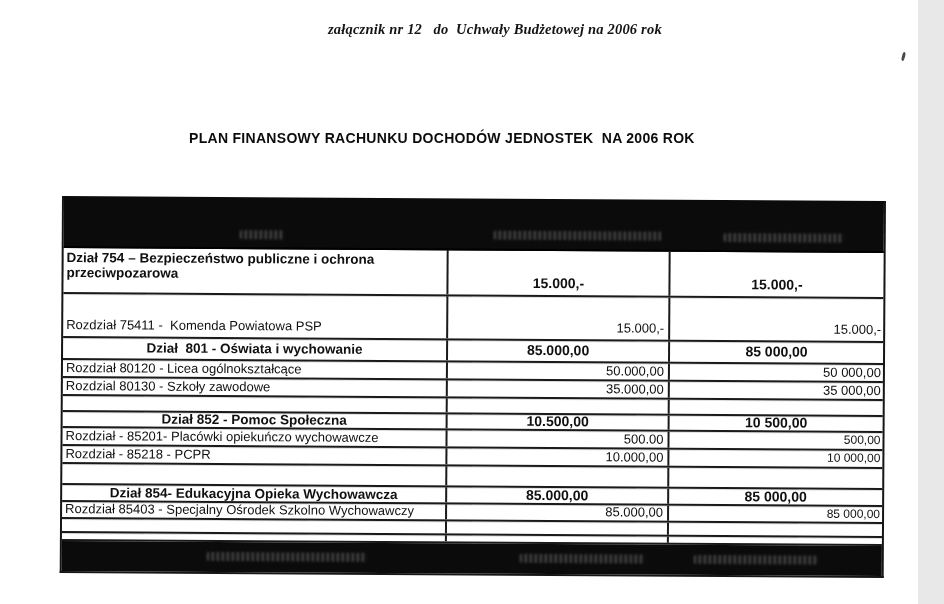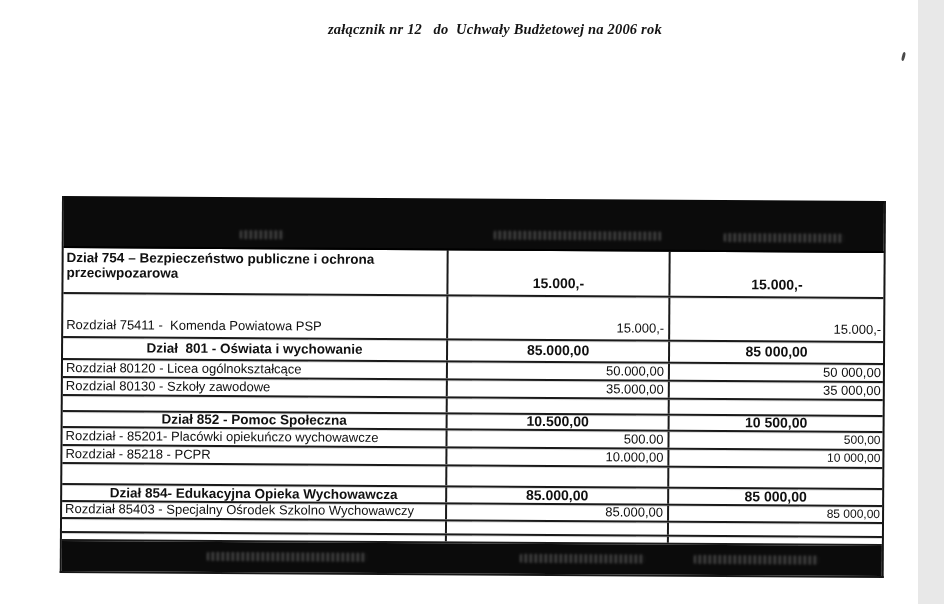--- a/index.html
+++ b/index.html
@@ -52,20 +52,21 @@
   .valign-top{align-items:flex-start !important;padding-top:2px !important;}
   .col3-small{font-size:12px !important;}
 </style>
 </head>
 <body>
 
 <div class="page">
 
   <div class="attachment-note">załącznik nr 12   do  Uchwały Budżetowej na 2006 rok</div>
 
+  <div class="doc-title">PLAN FINANSOWY RACHUNKU DOCHODÓW JEDNOSTEK  NA 2006 ROK</div>
 
   <div class="scan-speck"></div>
 
   <div class="scan-table">
 
     <div class="band band-top">
       <div class="smudge" style="left:176px;top:33px;width:44px;"></div>
       <div class="smudge" style="left:430px;top:32px;width:168px;"></div>
       <div class="smudge" style="left:660px;top:33px;width:120px;"></div>
     </div>

